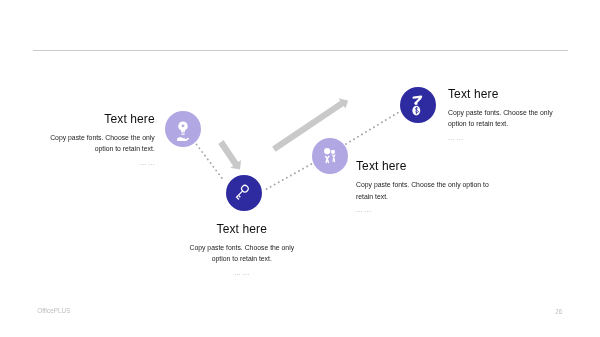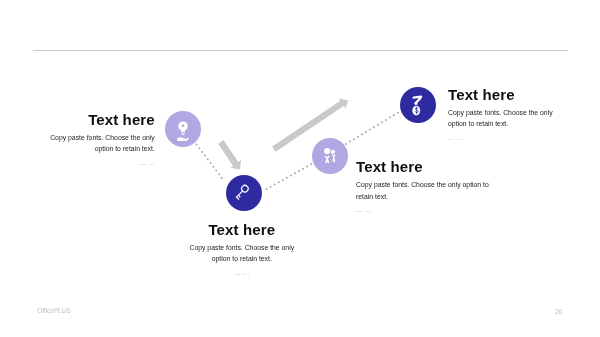--- a/index.html
+++ b/index.html
@@ -6,21 +6,21 @@
   body{width:600px;height:337px;background:#ffffff;font-family:"Liberation Sans",sans-serif;overflow:hidden;
        -webkit-font-smoothing:antialiased;}
   .slide{position:relative;width:600px;height:337px;background:#fff;overflow:hidden;}
   .divider{position:absolute;left:33px;top:50.2px;width:534.6px;height:1.3px;background:#cbcbcb;}
   svg.layer{position:absolute;left:0;top:0;width:600px;height:337px;}
   .node{position:absolute;width:36px;height:36px;border-radius:50%;}
   .node.light{background:#b1a8e3;}
   .node.dark{background:#2e2aa0;}
   .node > svg{position:absolute;left:0;top:0;display:block;}
   .tb{position:absolute;}
-  .title{font-weight:bold;font-size:15px;color:#0f0f0f;white-space:nowrap;line-height:11px;letter-spacing:0.12px;}
+  .title{font-weight:normal;font-size:12px;color:#0f0f0f;white-space:nowrap;line-height:11px;letter-spacing:0.12px;}
   .bodytxt{font-size:6.85px;color:#232323;line-height:11.7px;}
   .dots{font-size:7.2px;color:#a9a9a9;letter-spacing:0.15px;line-height:11.7px;}
   .footer-left{position:absolute;left:37.2px;top:307px;font-size:6.3px;color:#bdbdbd;letter-spacing:0.05px;}
   .footer-right{position:absolute;right:37.8px;top:307.5px;font-size:6.3px;color:#bdbdbd;}
 </style>
 </head>
 <body>
 
 <div class="slide">
 

